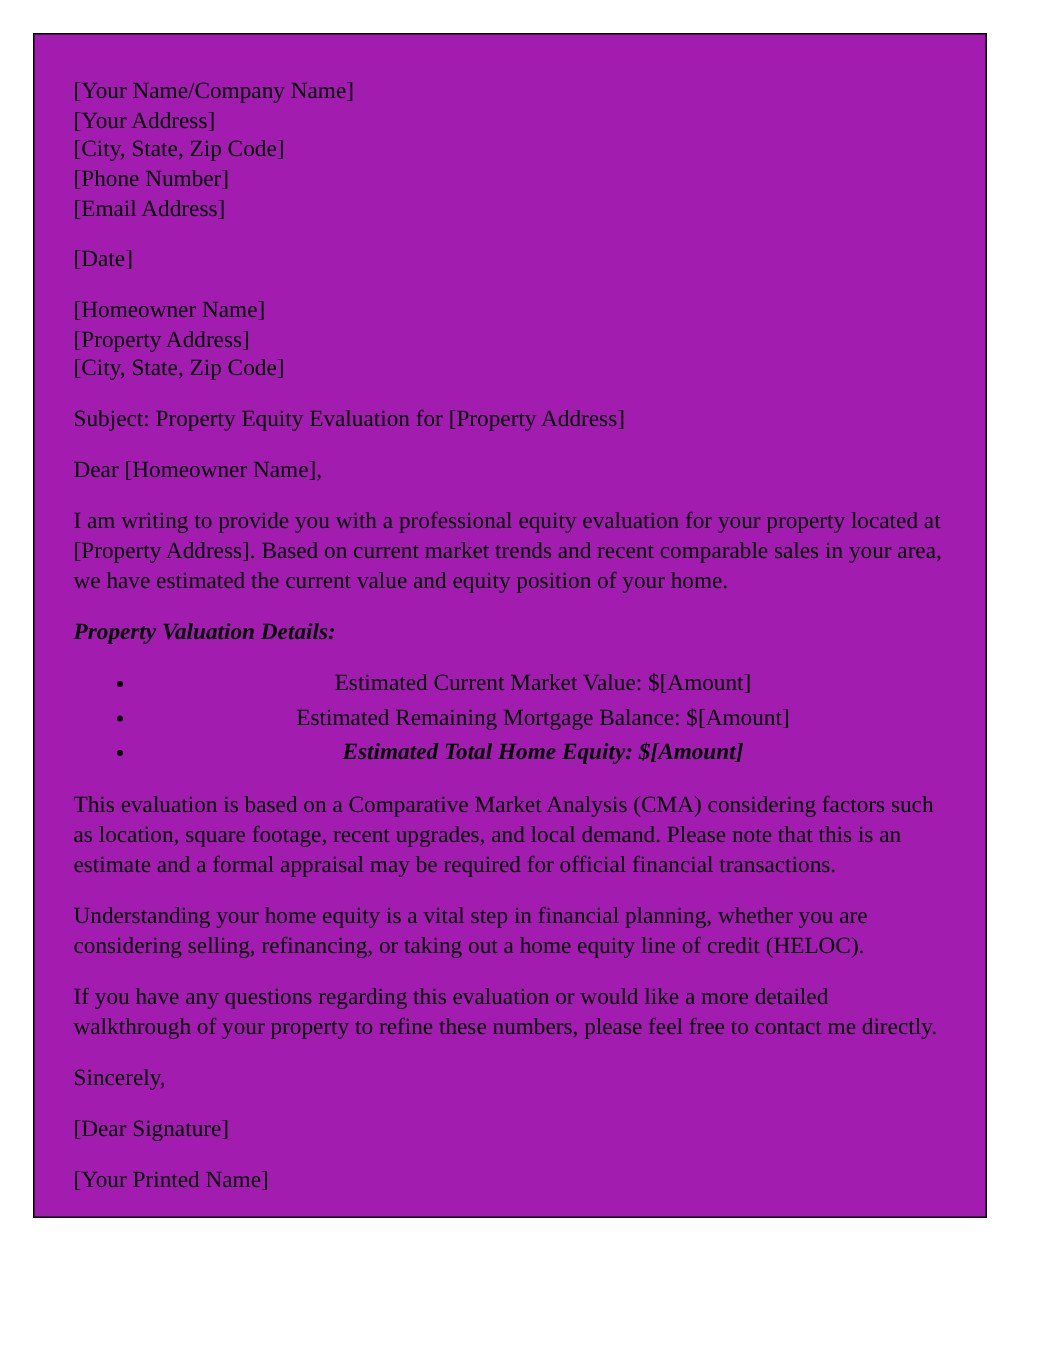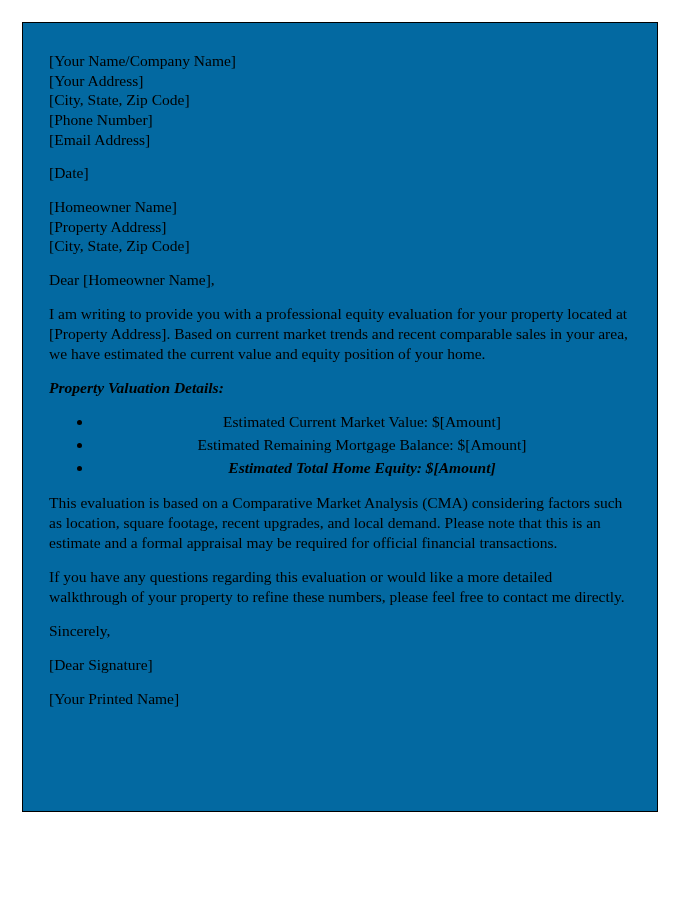--- a/index.html
+++ b/index.html
@@ -22,21 +22,21 @@
   }
   
   #sheet {
     position: absolute;
     left: 22px;
     top: 22px;
     width: 636px;
     height: 790px;
     border: 1px solid #000000;
     box-sizing: border-box;
-    background: #0369a1;
+    background: #a21caf;
   }
   #sheet-inner {
     padding: 28px 26px 0 26px;
   }
   .block {
     margin: 0 0 14px 0;
     font-size: 15.5px;
     line-height: 1.27;
   }
   .line {
@@ -82,34 +82,36 @@
       <div class="block">
         <span class="line">[Date]</span>
       </div>
 
       <div class="block">
         <span class="line">[Homeowner Name]</span>
         <span class="line">[Property Address]</span>
         <span class="line">[City, State, Zip Code]</span>
       </div>
 
+      <p class="para">Subject: Property Equity Evaluation for [Property Address]</p>
 
       <p class="para">Dear [Homeowner Name],</p>
 
       <p class="para">I am writing to provide you with a professional equity evaluation for your property located at [Property Address]. Based on current market trends and recent comparable sales in your area, we have estimated the current value and equity position of your home.</p>
 
       <p class="para bold">Property Valuation Details:</p>
 
       <ul class="bullets">
         <li>Estimated Current Market Value: $[Amount]</li>
         <li>Estimated Remaining Mortgage Balance: $[Amount]</li>
         <li class="bold">Estimated Total Home Equity: $[Amount]</li>
       </ul>
 
       <p class="para">This evaluation is based on a Comparative Market Analysis (CMA) considering factors such as location, square footage, recent upgrades, and local demand. Please note that this is an estimate and a formal appraisal may be required for official financial transactions.</p>
+      <p class="para">Understanding your home equity is a vital step in financial planning, whether you are considering selling, refinancing, or taking out a home equity line of credit (HELOC).</p>
       <p class="para">If you have any questions regarding this evaluation or would like a more detailed walkthrough of your property to refine these numbers, please feel free to contact me directly.</p>
 
       <p class="para">Sincerely,</p>
 
       <p class="para">[Dear Signature]</p>
 
       <div class="block">
         <span class="line">[Your Printed Name]</span>
       </div>
 

